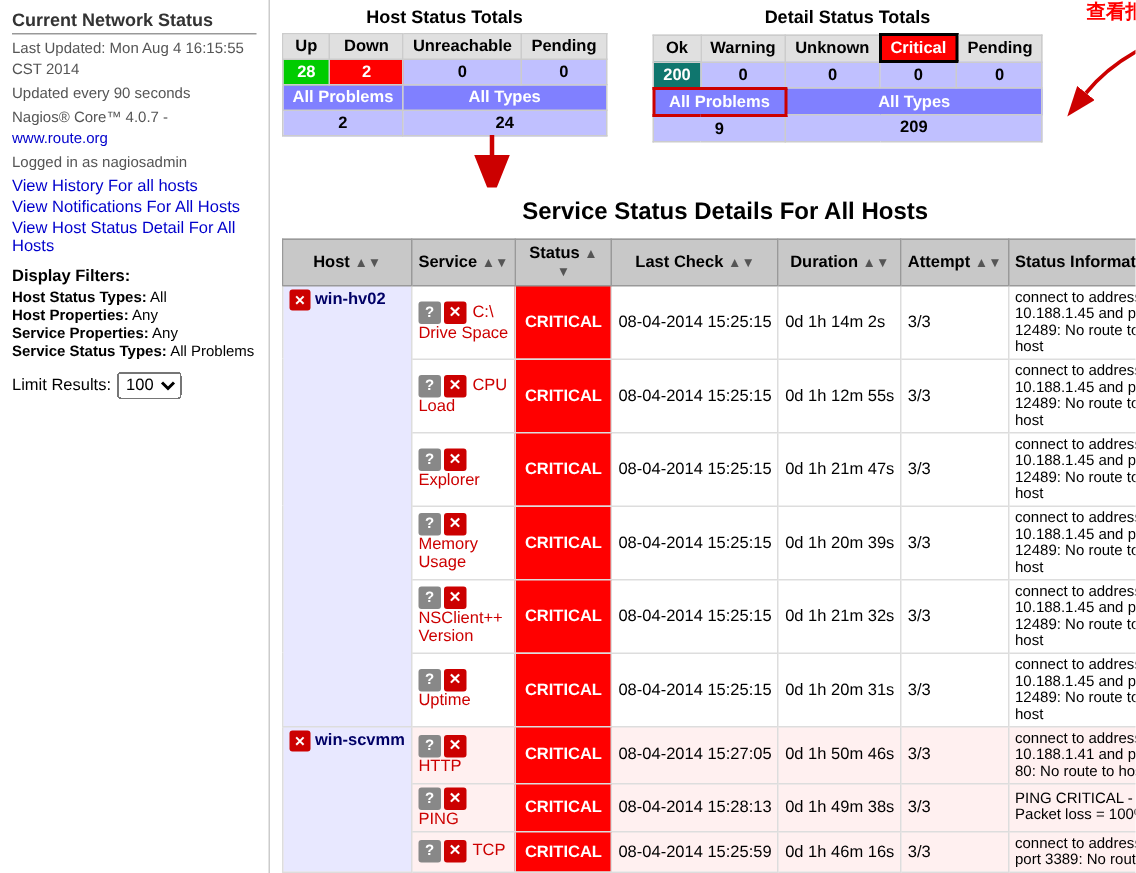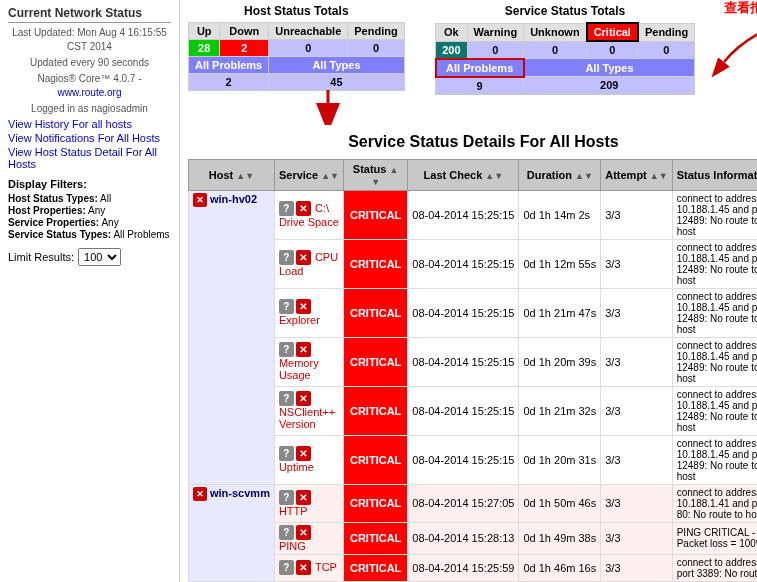--- a/index.html
+++ b/index.html
@@ -24,21 +24,21 @@
       border-right: 1px solid #ccc;
     }
     .sidebar-title {
       font-weight: bold;
       font-size: 12px;
       color: #333;
       border-bottom: 1px solid #999;
       margin-bottom: 3px;
       padding-bottom: 2px;
     }
-    .sidebar-meta { font-size: 10px; color: #555; margin-bottom: 2px; line-height: 1.4; text-align: center; }
+    .sidebar-meta { font-size: 10px; color: #555; margin-bottom: 2px; line-height: 1.4; }
     .sidebar-meta a { color: #0000cc; }
     .sidebar-links { margin: 0 0; }
     .sidebar-links a { display: block; font-size: 11px; color: #0000cc; margin-bottom: 2px; }
     .display-filters { margin-top: 8px; }
     .display-filters .df-title { font-weight: bold; font-size: 11px; margin-bottom: 3px; }
     .df-row { font-size: 10px; margin-bottom: 1px; }
     .df-row span.label { font-weight: bold; }
     .limit-row { margin-top: 8px; display: flex; align-items: center; gap: 4px; font-size: 11px; }
     .limit-row select { font-size: 11px; padding: 1px; }
 
@@ -152,28 +152,28 @@
               <td class="down">2</td>
               <td class="zero">0</td>
               <td class="zero">0</td>
             </tr>
             <tr>
               <td colspan="2" class="link-blue">All Problems</td>
               <td colspan="2" class="link-blue">All Types</td>
             </tr>
             <tr>
               <td colspan="2" class="num">2</td>
-              <td colspan="2" class="num">45</td>
+              <td colspan="2" class="num">24</td>
             </tr>
           </tbody>
         </table>
       </div>
 
       <div style="margin-left: 30px; position: relative;">
-        <div class="panel-title">Service Status Totals</div>
+        <div class="panel-title">Detail Status Totals</div>
         <table class="status-table">
           <thead>
             <tr>
               <th>Ok</th>
               <th>Warning</th>
               <th>Unknown</th>
               <th style="background:#ff0000; color:#fff; border: 2px solid #000;">Critical</th>
               <th>Pending</th>
             </tr>
           </thead>

